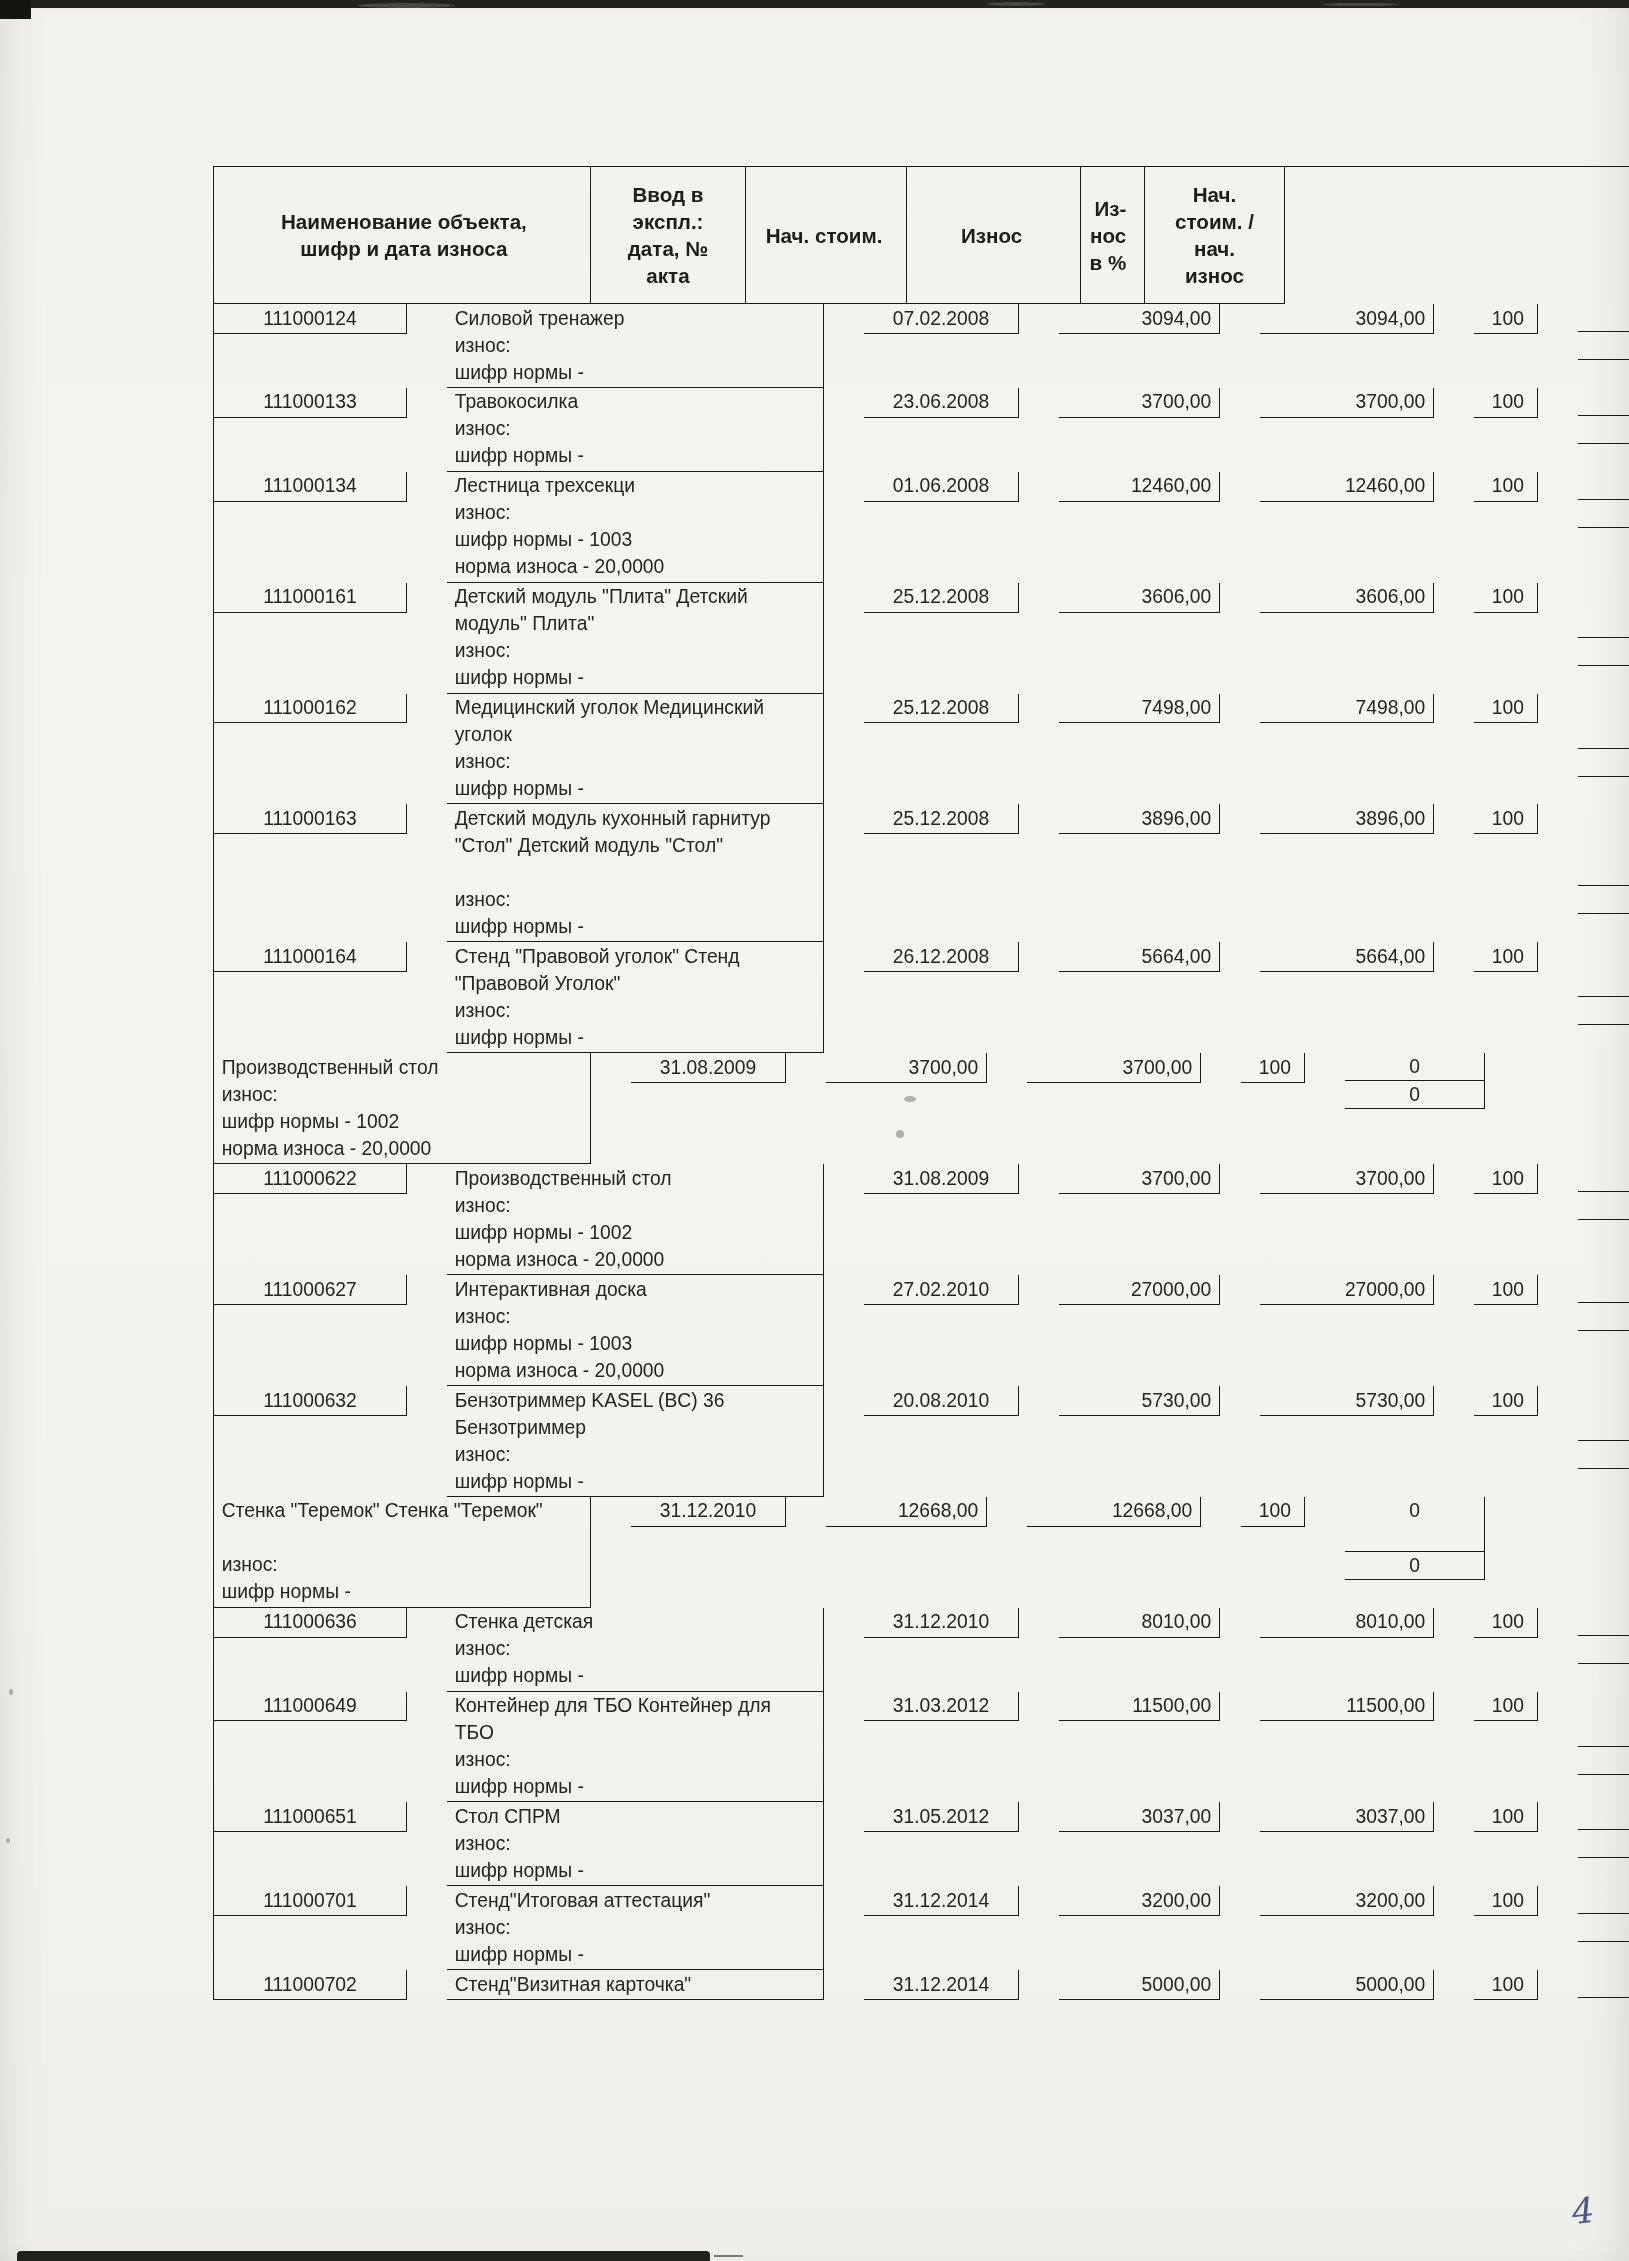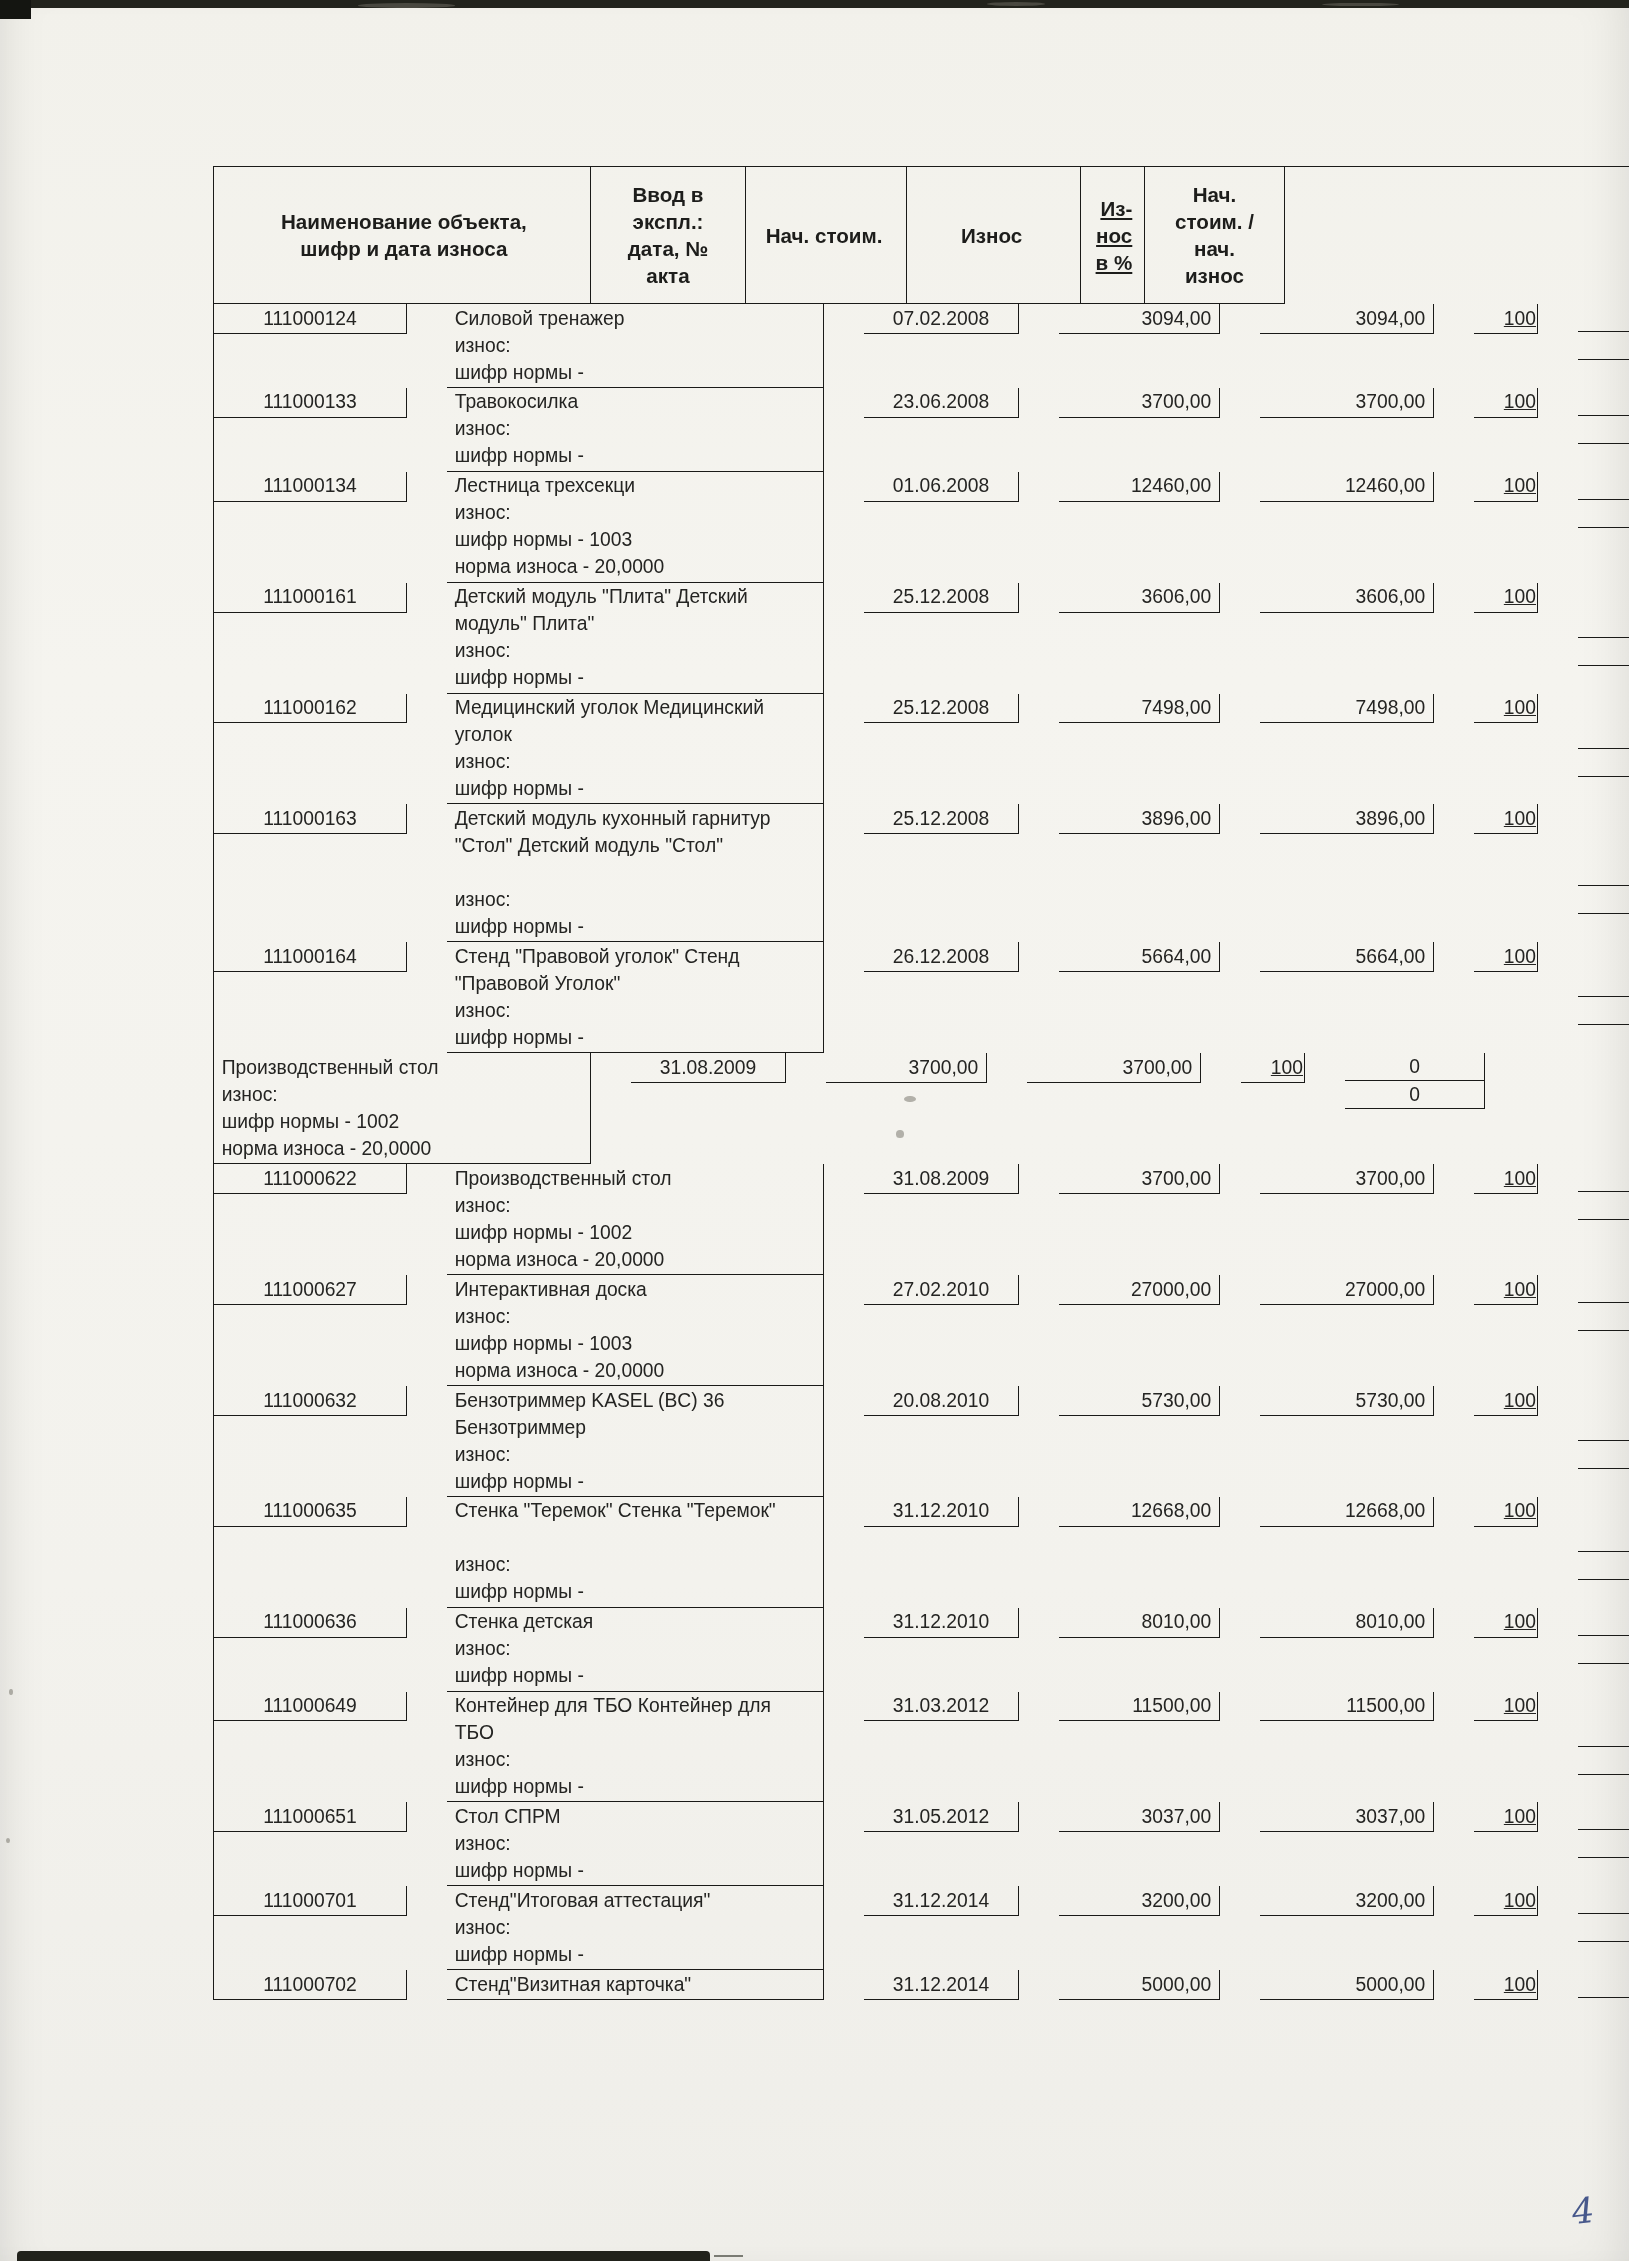--- a/index.html
+++ b/index.html
@@ -44,21 +44,21 @@
     border-right:1.9px solid #1a1a18;
     border-bottom:1.9px solid #1a1a18;
     font-size:19.3px;line-height:27px;color:#242422;
     padding:0.6px 5.2px 1.3px;
   }
   .c-inv{width:193px;text-align:center;}
   .c-name{width:377px;white-space:pre-line;padding-left:7.7px;}
   .c-date{width:155px;text-align:center;}
   .c-cost{width:161px;text-align:right;padding-right:7.7px;}
   .c-wear{width:174px;text-align:right;padding-right:7.7px;}
-  .c-pct{width:64px;text-align:right;padding-right:1px;text-decoration:underline;}
+  .c-pct{width:64px;text-align:right;padding-right:13px;}
   .c-ratio{width:140px;padding:0;}
   .zero-top{text-align:center;line-height:27px;}
   .zero-bottom{border-top:1.9px solid #1a1a18;text-align:center;line-height:27px;}
 
   
   .pagenum{
     position:absolute;left:1572px;top:2191px;
     font-family:"DejaVu Serif",serif;font-style:italic;
     font-size:35px;color:#47588b;
     transform:rotate(-6deg);
@@ -257,21 +257,20 @@
           <div class="cell c-date">20.08.2010</div>
           <div class="cell c-cost">5730,00</div>
           <div class="cell c-wear">5730,00</div>
           <div class="cell c-pct">100</div>
           <div class="cell c-ratio">
             <div class="zero-top" style="height: 54px;">0</div>
             <div class="zero-bottom">0</div>
           </div>
         </div>
         <div class="trow">
-          <div class="cell c-inv">111000635</div>
           <div class="cell c-name">Стенка "Теремок" Стенка "Теремок"
 
 износ:
 шифр нормы -</div>
           <div class="cell c-date">31.12.2010</div>
           <div class="cell c-cost">12668,00</div>
           <div class="cell c-wear">12668,00</div>
           <div class="cell c-pct">100</div>
           <div class="cell c-ratio">
             <div class="zero-top" style="height: 54px;">0</div>

